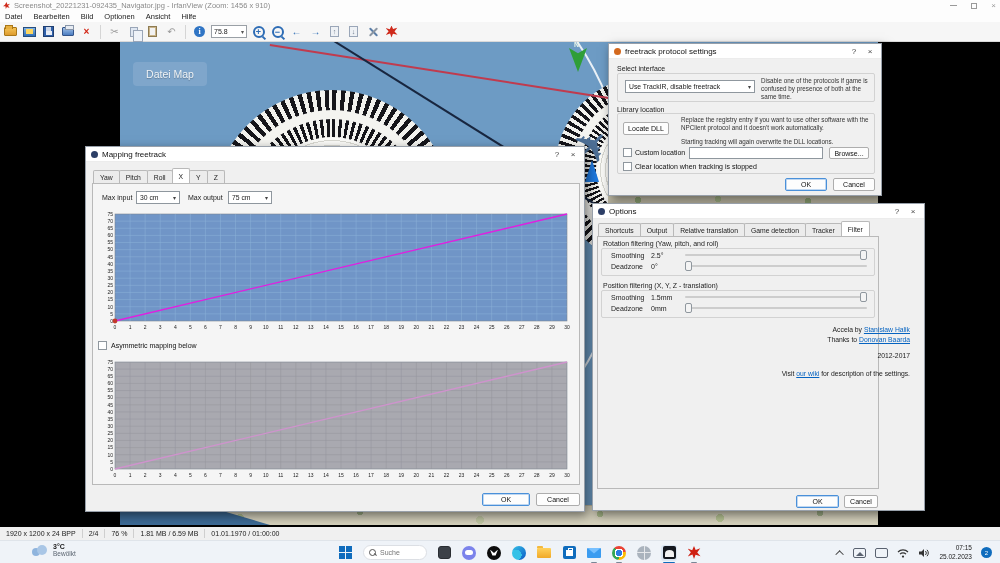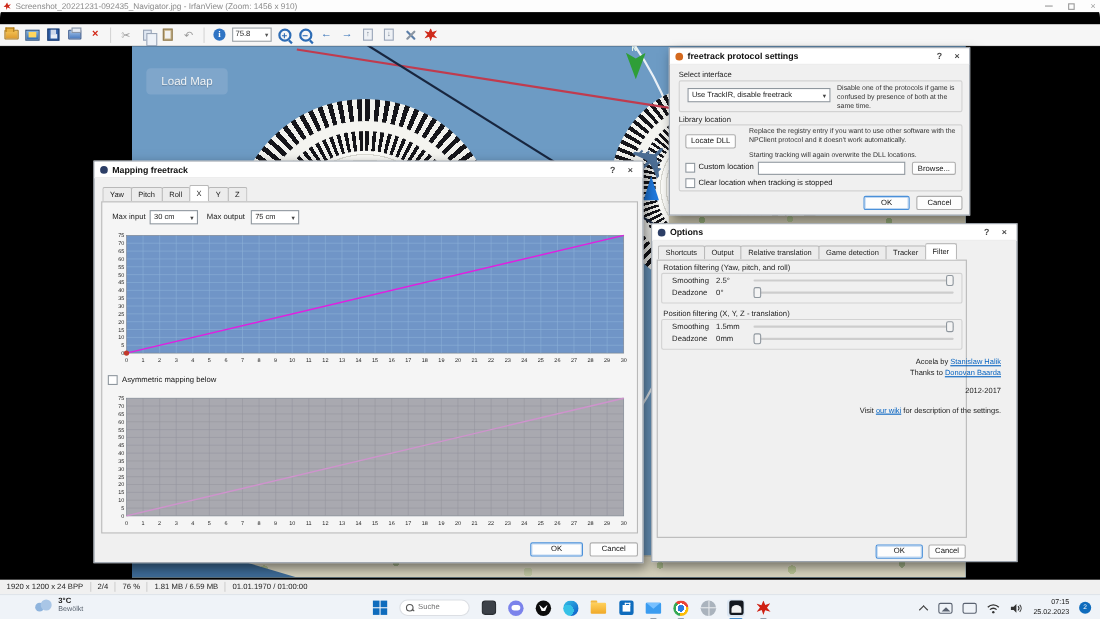--- a/index.html
+++ b/index.html
@@ -64,21 +64,21 @@
   .northarrow .n { position:absolute; left:5px; top:-1px; color:#e9f5e9; font-size:7px; font-weight:bold; }
   .plane { position:absolute; left:452px; top:78px; font-size:46px; color:#4d6f96; transform:rotate(-45deg); }
   .bluearrow { position:absolute; left:465px; top:118px; width:0; height:0; border-left:7px solid transparent; border-right:7px solid transparent; border-bottom:22px solid #1f7ae0; }
   .dblarrow { position:absolute; left:183px; top:210px; }
   .terrain { position:absolute; left:0; bottom:0; width:758px; height:20px; background:#d6d2bd; background-image:radial-gradient(circle 3px at 40px 8px,#a8b88a 0 3px,transparent 3px),radial-gradient(circle 4px at 120px 12px,#b5c192 0 4px,transparent 4px),radial-gradient(circle 3px at 240px 6px,#9fae86 0 3px,transparent 3px),radial-gradient(circle 4px at 360px 14px,#c2c8a4 0 4px,transparent 4px),radial-gradient(circle 3px at 480px 8px,#a8b88a 0 3px,transparent 3px),radial-gradient(circle 4px at 600px 12px,#b5c192 0 4px,transparent 4px),radial-gradient(circle 3px at 700px 7px,#9fae86 0 3px,transparent 3px); border-top:1px solid #b9b5a0; }
   .terrainwedge { position:absolute; left:0; bottom:0; width:150px; height:20px; background:#3d6b97; clip-path:polygon(0 0,55% 0,100% 100%,0 100%); }
   .terrainsliver { position:absolute; left:488px; top:154px; width:270px; height:8px; background:#c9c4ae; background-image:radial-gradient(circle 3px at 30px 4px,#93a878 0 3px,transparent 3px),radial-gradient(circle 3px at 110px 3px,#a8b88a 0 3px,transparent 3px),radial-gradient(circle 3px at 200px 5px,#93a878 0 3px,transparent 3px); }
 
   
   .dialog { position:absolute; background:#f0f0f0; border:1px solid #98a0aa; box-shadow:3px 4px 10px rgba(0,0,0,.5); }
-  .dtitle { position:absolute; left:0; top:0; right:0; height:15px; background:#ffffff; display:flex; align-items:center; padding:0 5px; gap:4px; border-bottom:1px solid #ececec;font-weight:bold; }
+  .dtitle { position:absolute; left:0; top:0; right:0; height:15px; background:#ffffff; display:flex; align-items:center; padding:0 5px; gap:4px; border-bottom:1px solid #ececec; }
   .dtitle .txt { font-size:8px; color:#111; flex:1; white-space:nowrap; }
   .dico { width:7px; height:7px; border-radius:50%; }
   .dbtn { font-size:8px; color:#444; width:12px; text-align:center; }
   .groupbox { position:absolute; border:1px solid #d2d2d2; border-radius:2px; }
   .glabel { position:absolute; font-size:7px; color:#222; white-space:nowrap; }
   .note { position:absolute; font-size:6.3px; color:#333; line-height:1.25; }
   .btn { position:absolute; height:13px; background:#fdfdfd; border:1px solid #adadad; border-radius:2px; font-size:7px; display:flex; align-items:center; justify-content:center; color:#111; }
   .btn.default { border-color:#4a90d9; box-shadow:0 0 0 1px rgba(74,144,217,.35) inset; }
   .select { background:#fff; border:1px solid #8f979e; display:flex; align-items:center; font-size:6.8px; padding:0 3px; position:absolute; height:13px; }
   .select .sval { flex:1; white-space:nowrap; overflow:hidden; }
@@ -163,20 +163,28 @@
       <div class="wc">
           <div class="wc-min"></div>
         </div>
       <div class="wc">
           <div class="wc-max"></div>
         </div>
       <div class="wc">×</div>
     </div>
   </div>
 
+  <div class="menubar">
+    <span>Datei</span>
+    <span>Bearbeiten</span>
+    <span>Bild</span>
+    <span>Optionen</span>
+    <span>Ansicht</span>
+    <span>Hilfe</span>
+  </div>
 
   <div class="toolbar">
     <div class="tbi">
         <div class="i-open"></div>
       </div>
     <div class="tbi">
         <div class="i-slide"></div>
       </div>
     <div class="tbi">
         <div class="i-save"></div>
@@ -247,21 +255,21 @@
       <div class="bluearrow"></div>
       <div class="dblarrow">
         <svg width="30" height="36" viewBox="0 0 30 36">
             <g transform="rotate(-32 15 18)">
               <line x1="15" y1="6" x2="15" y2="30" stroke="#f2f2f2" stroke-width="4"></line>
               <polygon points="15,0 9,9 21,9" fill="#f2f2f2"></polygon>
               <polygon points="15,36 9,27 21,27" fill="#f2f2f2"></polygon>
             </g>
           </svg>
       </div>
-      <div class="loadmap">Load Map</div>
+      <div class="loadmap">Datei Map</div>
       <div class="terrain"></div>
       <div class="terrainwedge"></div>
       <div class="terrainsliver"></div>
     </div>
 
     <div class="dialog" style="left:85px;top:104px;width:500px;height:366px;">
       <div class="dtitle">
         <div class="dico" style="background:#2c3e66;"></div>
         <div class="txt">Mapping freetrack</div>
         <div class="dbtn">?</div>

